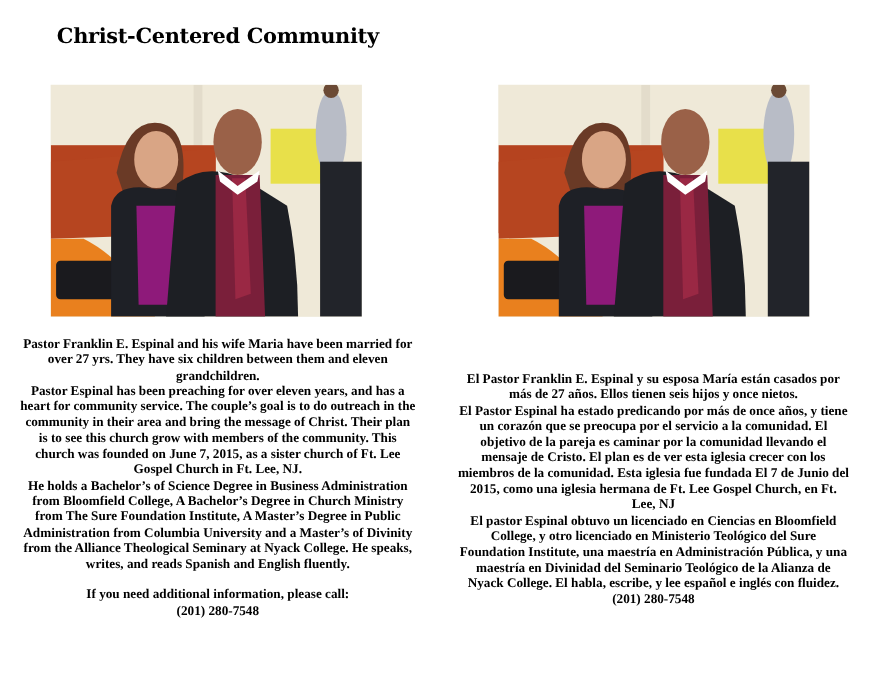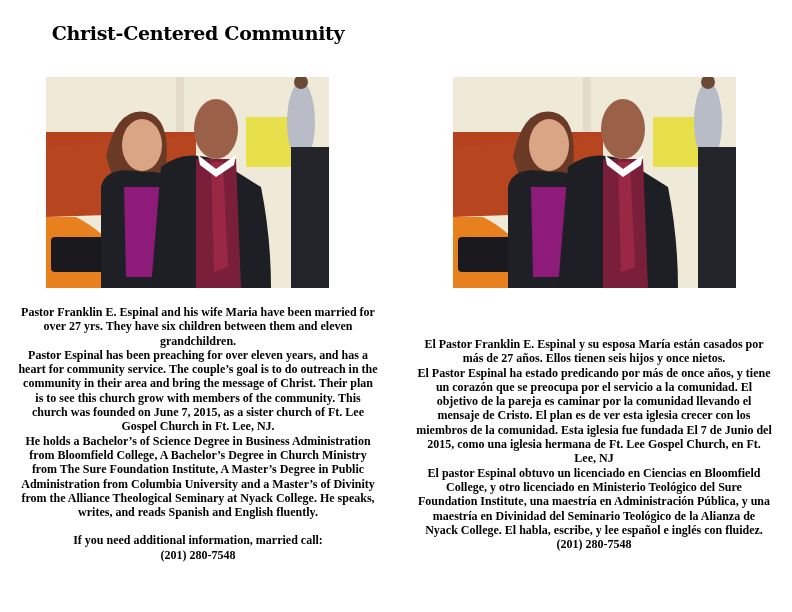--- a/index.html
+++ b/index.html
@@ -44,21 +44,21 @@
       <ellipse cx="170" cy="52" rx="22" ry="30" fill="#9a6148"></ellipse>
       <path d="M150,82 L190,82 L195,211 L150,211 Z" fill="#7a1f3a"></path>
       <path d="M165,85 L177,85 L182,190 L168,195 Z" fill="#9a2844"></path>
       <path d="M152,78 L170,92 L190,78 L188,88 L170,100 L154,88 Z" fill="#ffffff"></path>
     </svg>
   </div>
   <div class="body-text">
     <p>Pastor Franklin E. Espinal and his wife Maria have been married for over 27 yrs.  They have six children between them and eleven grandchildren.</p>
     <p>Pastor Espinal has been preaching for over eleven years, and has a heart for community service.  The couple’s goal is to do outreach in the community in their area and bring the message of Christ. Their plan is to see this church grow with members of the community.  This church was founded on June 7, 2015, as a sister church of Ft. Lee Gospel Church in Ft. Lee, NJ.</p>
     <p>He holds a Bachelor’s of Science Degree in Business Administration from Bloomfield College, A Bachelor’s Degree in Church Ministry from The Sure Foundation Institute, A Master’s Degree in Public Administration from Columbia University and a Master’s of Divinity from the Alliance Theological Seminary at Nyack College.  He speaks, writes, and reads Spanish and English fluently.</p>
-    <p class="contact">If you need additional information, married call:</p>
+    <p class="contact">If you need additional information, please call:</p>
     <p>(201) 280-7548</p>
   </div>
 </div>
 
 <div class="panel right">
   <div class="photo" title="El Pastor Franklin E. Espinal y su esposa María sentados a la mesa">
     <svg viewBox="0 0 283 211" preserveAspectRatio="none">
       <rect x="0" y="0" width="283" height="211" fill="#efe9d8"></rect>
       <rect x="130" y="0" width="8" height="60" fill="#e3dccb"></rect>
       <rect x="0" y="55" width="150" height="80" fill="#b5431f"></rect>

